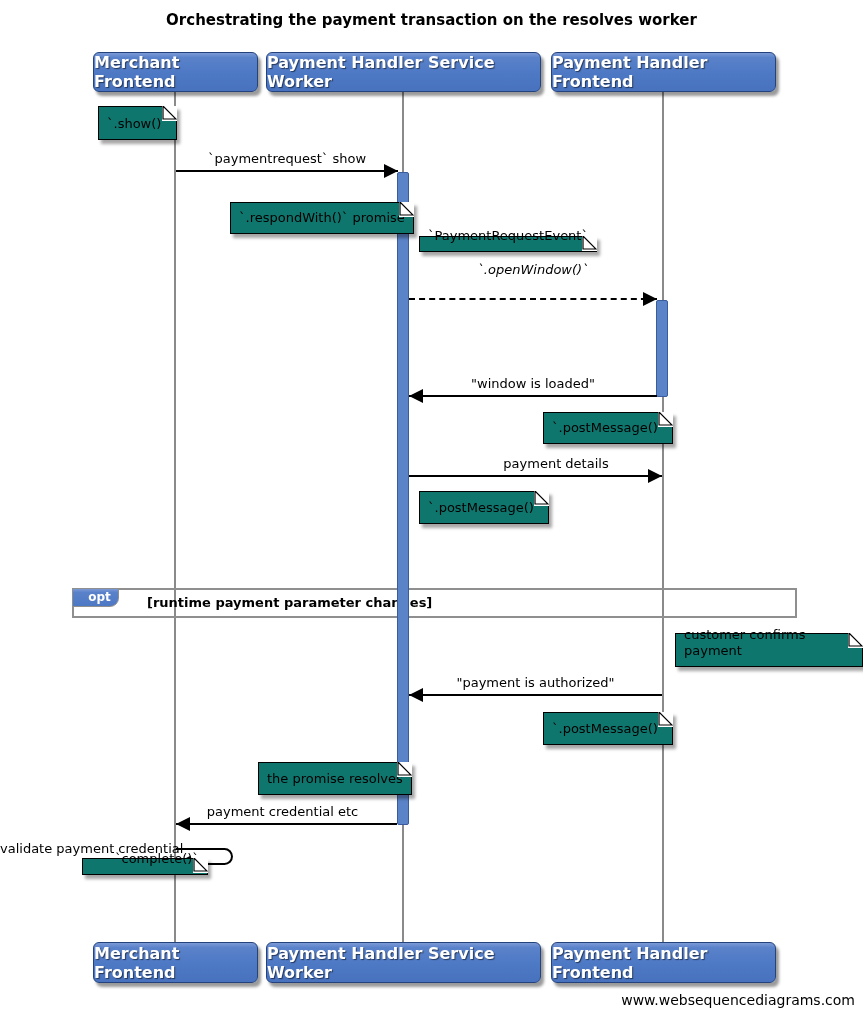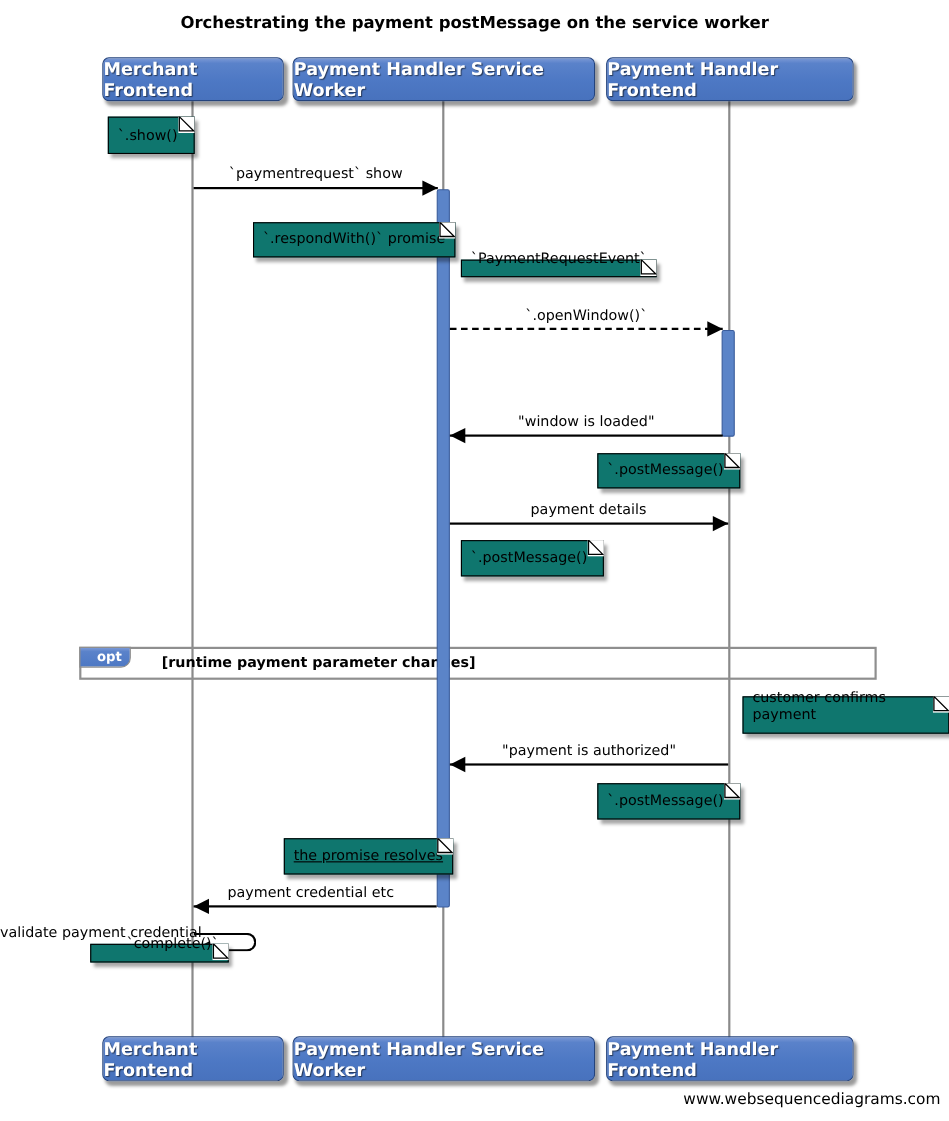--- a/index.html
+++ b/index.html
@@ -48,47 +48,47 @@
                font-size:13px;font-weight:bold;color:#000;white-space:nowrap;}
 
   .footer{position:absolute;left:0;top:992px;width:855px;text-align:right;
           font-size:14px;color:#000;z-index:6;}
 </style>
 </head>
 <body>
 
 <div id="diagram">
 
-  <div class="title">Orchestrating the payment postMessage on the service worker</div>
+  <div class="title">Orchestrating the payment transaction on the resolves worker</div>
 
   <div class="lifeline" style="left:174px;"></div>
   <div class="lifeline" style="left:402px;"></div>
   <div class="lifeline" style="left:662px;"></div>
 
   <div class="frame" style="left:72px;top:588px;width:725px;height:30px;">
     <div class="frame-tab">opt</div>
     <div class="frame-guard">[runtime payment parameter changes]</div>
   </div>
 
   <div class="activation" style="left:397px;top:172px;height:653px;"></div>
   <div class="activation" style="left:656px;top:300px;height:97px;"></div>
 
   <div class="mlabel" style="left:176px;width:222px;top:151px;">`paymentrequest` show</div>
   <div class="mline" style="left:176px;top:170px;width:222px;"></div>
   <div class="ah right" style="left:384px;top:164px;"></div>
 
-  <div class="mlabel" style="left:409px;width:248px;top:280px;">`.openWindow()`</div>
+  <div class="mlabel" style="left:409px;width:248px;top:262px;font-style:italic;">`.openWindow()`</div>
   <div class="mline dashed" style="left:409px;top:298px;width:248px;"></div>
   <div class="ah right" style="left:643px;top:292px;"></div>
 
   <div class="mlabel" style="left:409px;width:248px;top:376px;">"window is loaded"</div>
   <div class="mline" style="left:409px;top:395px;width:248px;"></div>
   <div class="ah left" style="left:409px;top:389px;"></div>
 
-  <div class="mlabel" style="left:388px;width:294px;top:456px;">payment details</div>
+  <div class="mlabel" style="left:409px;width:294px;top:456px;">payment details</div>
   <div class="mline" style="left:409px;top:475px;width:253px;"></div>
   <div class="ah right" style="left:648px;top:469px;"></div>
 
   <div class="mlabel" style="left:409px;width:253px;top:675px;">"payment is authorized"</div>
   <div class="mline" style="left:409px;top:694px;width:253px;"></div>
   <div class="ah left" style="left:409px;top:688px;"></div>
 
   <div class="mlabel" style="left:176px;width:213px;top:804px;">payment credential etc</div>
   <div class="mline" style="left:176px;top:823px;width:221px;"></div>
   <div class="ah left" style="left:176px;top:817px;"></div>
@@ -148,21 +148,21 @@
   </div>
 
   <div class="note" style="left:543px;top:712px;min-width:110px;height:33px;">
     <span>`.postMessage()`</span>
     <svg class="dogear" width="15" height="15" viewBox="0 0 15 15">
         <rect width="15" height="15" fill="#fff"></rect>
         <path d="M1 0 L14 13 L1 13 Z" fill="#fff" stroke="#000" stroke-width="1.2"></path>
       </svg>
   </div>
 
-  <div class="note" style="left:258px;top:762px;min-width:131px;height:33px;text-decoration:underline;">
+  <div class="note" style="left:258px;top:762px;min-width:131px;height:33px;">
     <span>the promise resolves</span>
     <svg class="dogear" width="15" height="15" viewBox="0 0 15 15">
         <rect width="15" height="15" fill="#fff"></rect>
         <path d="M1 0 L14 13 L1 13 Z" fill="#fff" stroke="#000" stroke-width="1.2"></path>
       </svg>
   </div>
 
   <div class="note" style="left:82px;top:858px;min-width:84px;height:17px;padding-left:32px;">
     <span>`complete()`</span>
     <svg class="dogear" width="15" height="15" viewBox="0 0 15 15">

